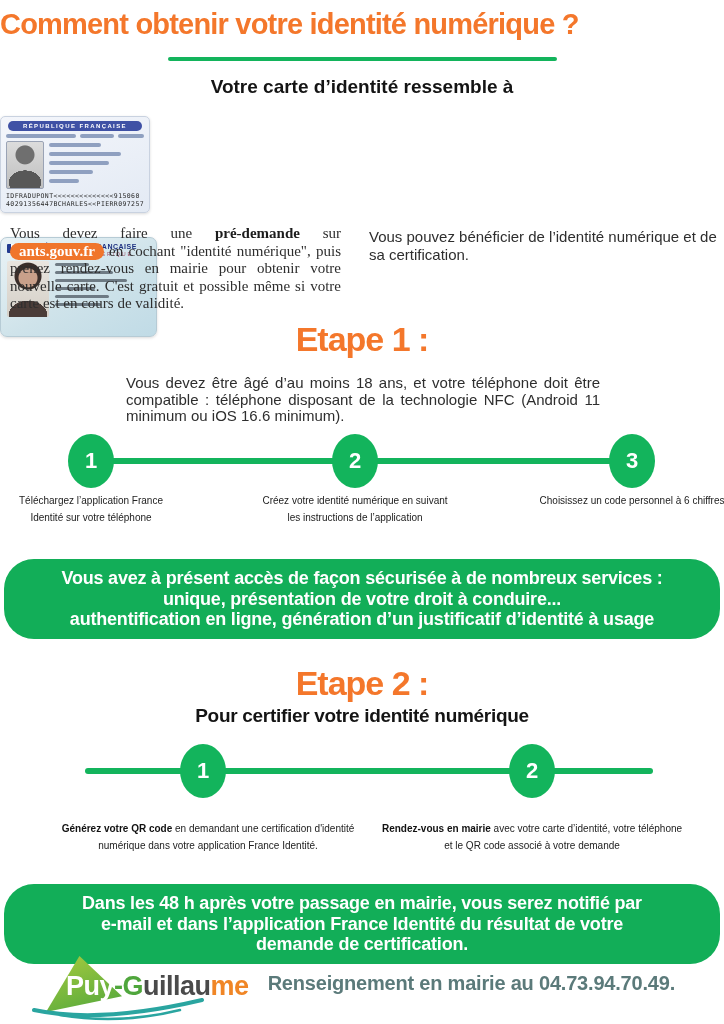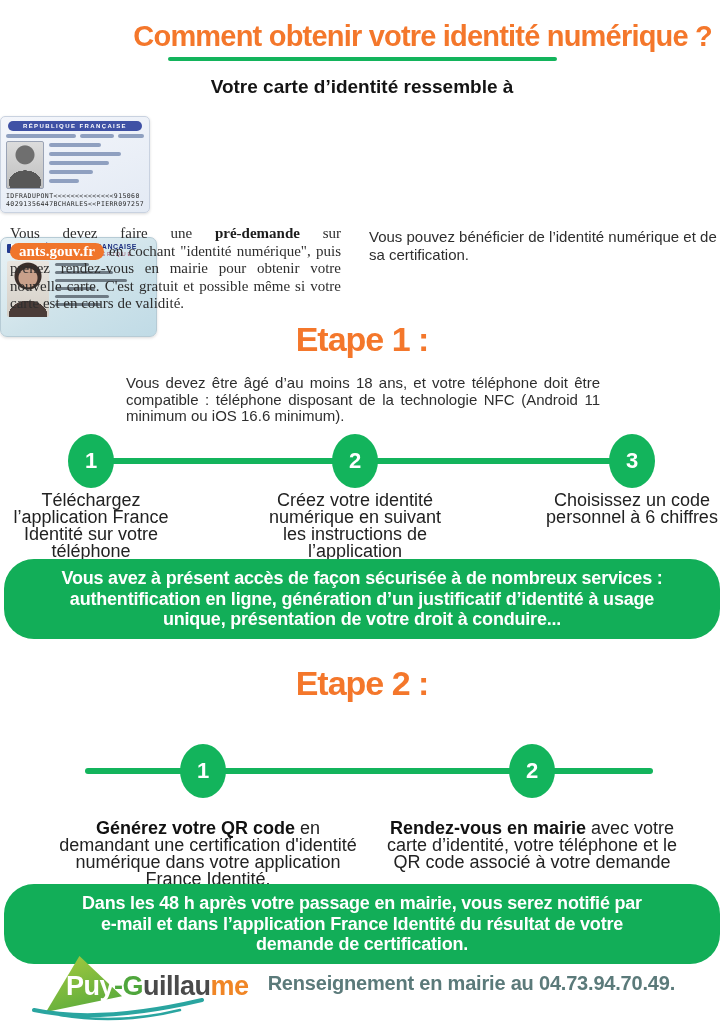--- a/index.html
+++ b/index.html
@@ -2,21 +2,21 @@
 <html><head>
 <meta charset="utf-8">
 <style>
   html,body { margin:0; padding:0; background:#ffffff; }
   .poster {
     position:relative; width:724px; height:1024px; background:#ffffff;
     font-family:"Liberation Sans", sans-serif; overflow:hidden;
   }
   
   .title {
-    position:absolute; top:8px; left:0; right:0; margin:12px; text-align:right;
+    position:absolute; top:8px; left:0; right:0; margin:0; text-align:left;
     font-size:29px; font-weight:bold; letter-spacing:-0.8px; color:#F4772B;
   }
   .divider { position:absolute; top:57px; left:168px; width:389px; height:4px; background:#13B45C; border-radius:2px; }
   .cards-heading {
     position:absolute; top:76px; left:0; right:0; margin:0; text-align:center;
     font-size:19px; font-weight:bold; color:#141414;
   }
   
   .cards-row { position:absolute; top:116px; left:0; right:0; display:flex; justify-content:center; gap:24px;flex-direction:column; }
   .card-old {
@@ -90,21 +90,21 @@
   .etape-desc {
     position:absolute; top:375px; left:126px; width:474px; margin:0;
     font-size:15px; line-height:16.5px; color:#2E2E2E; text-align:justify;
   }
   
   .tl-line { position:absolute; height:6px; background:#13B45C; border-radius:3px; }
   .circle {
     position:absolute; width:46px; height:54px; border-radius:50%; background:#13B45C;
     color:#fff; font-size:22px; font-weight:bold; display:flex; align-items:center; justify-content:center;
   }
-  .tl-label { position:absolute; font-size:18px; line-height:17px; text-align:center; color:#222222; }
+  .tl-label { position:absolute; font-size:10px; line-height:17px; text-align:center; color:#222222; }
   .tl-label b { color:#111111; }
   
   .banner {
     position:absolute; left:4px; right:4px; background:#12AE58; border-radius:30px;
     color:#ffffff; font-weight:bold; text-align:center; font-size:18px; line-height:20.5px;
     letter-spacing:-0.2px; padding:9px 10px; box-sizing:border-box;
   }
   
   .logo { position:absolute; left:30px; top:954px; width:190px; height:66px; }
   .logo-tri {
@@ -188,25 +188,26 @@
   <div class="tl-line" style="top:458px; left:91px; width:541px"></div>
   <div class="circle" style="top:434px; left:68px">1</div>
   <div class="circle" style="top:434px; left:332px">2</div>
   <div class="circle" style="top:434px; left:609px">3</div>
   <div class="tl-label" style="top:492px; left:8px; width:166px">Téléchargez l’application France Identité sur votre téléphone</div>
   <div class="tl-label" style="top:492px; left:258px; width:194px">Créez votre identité numérique en suivant les instructions de l’application</div>
   <div class="tl-label" style="top:492px; left:532px; width:200px">Choisissez un code personnel à 6 chiffres</div>
 
   <div class="banner" style="top:559px">
     <div>Vous avez à présent accès de façon sécurisée à de nombreux services :</div>
+    <div>unique, présentation de votre droit à conduire...</div>
     <div>authentification en ligne, génération d’un justificatif d’identité à usage</div>
-    <div>unique, présentation de votre droit à conduire...</div>
   </div>
 
   <h2 class="etape-title" style="top:664px">Etape 2 :</h2>
+  <h3 class="etape-sub" style="top:705px">Pour certifier votre identité numérique</h3>
 
   <div class="tl-line" style="top:768px; left:85px; width:568px"></div>
   <div class="circle" style="top:744px; left:180px">1</div>
   <div class="circle" style="top:744px; left:509px">2</div>
   <div class="tl-label" style="top:820px; left:57px; width:302px"><b>Générez votre QR code</b><span> en demandant une certification d'identité numérique dans votre application France Identité.</span></div>
   <div class="tl-label" style="top:820px; left:378px; width:308px"><b>Rendez-vous en mairie</b><span> avec votre carte d’identité, votre téléphone et le QR code associé à votre demande</span></div>
 
   <div class="banner" style="top:884px">
     <div>Dans les 48 h après votre passage en mairie, vous serez notifié par</div>
     <div>e-mail et dans l’application France Identité du résultat de votre</div>

